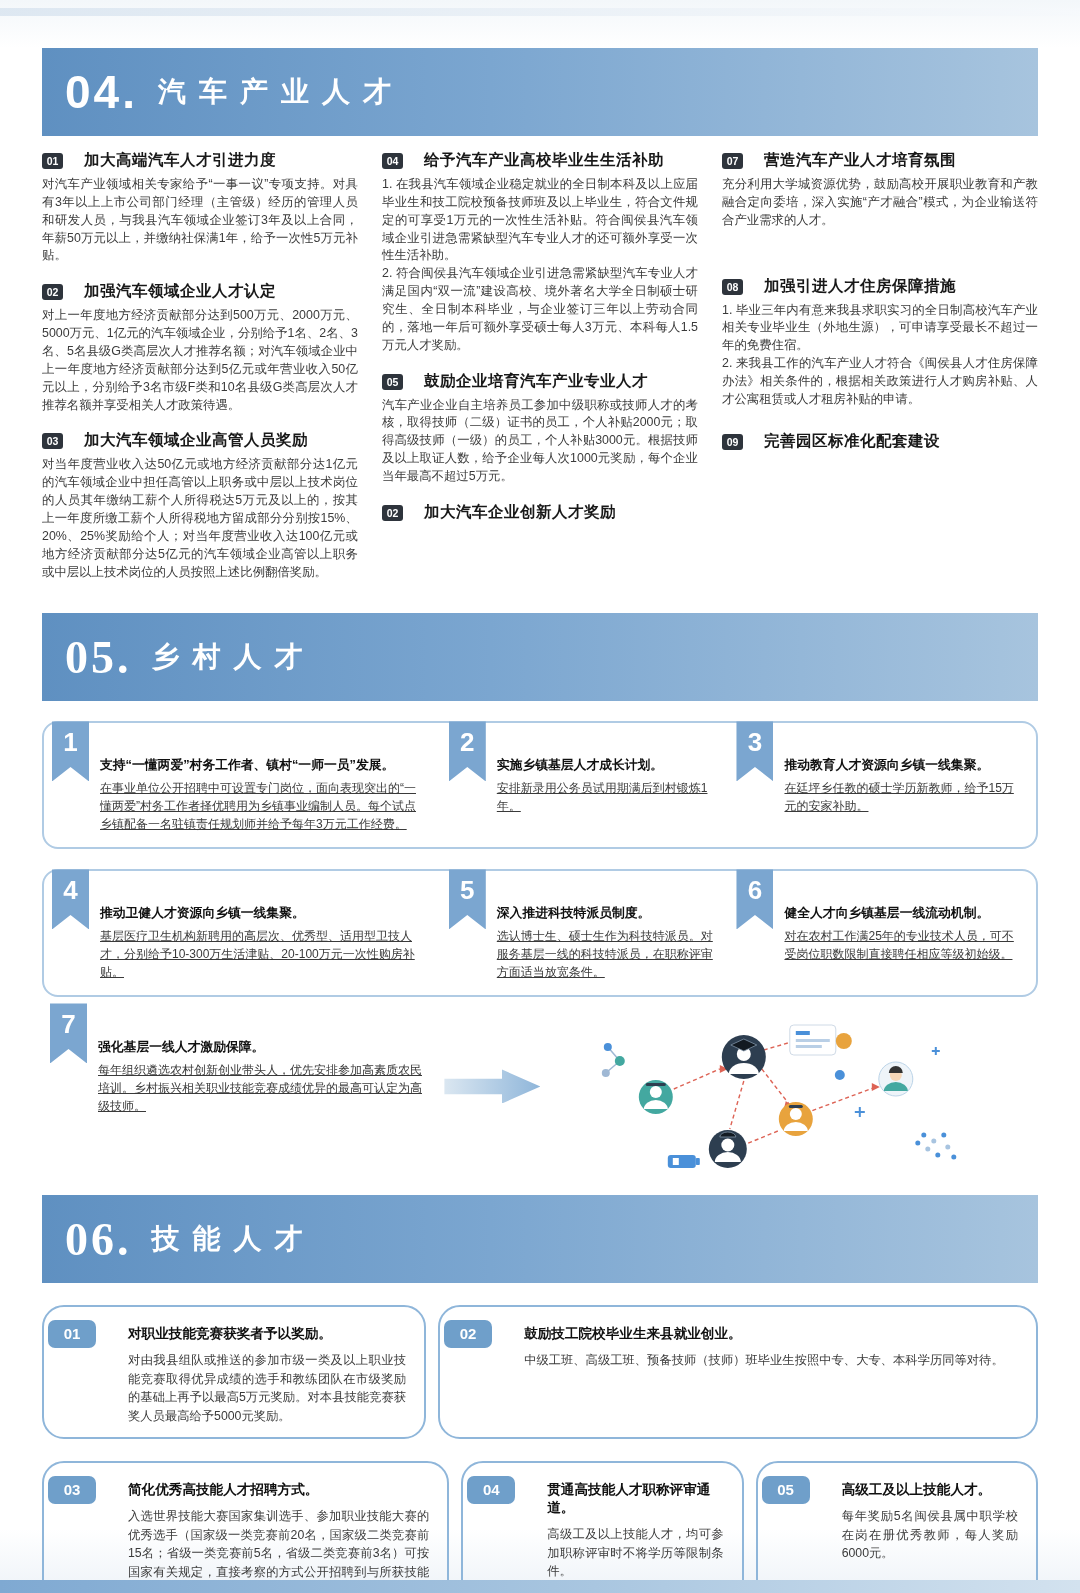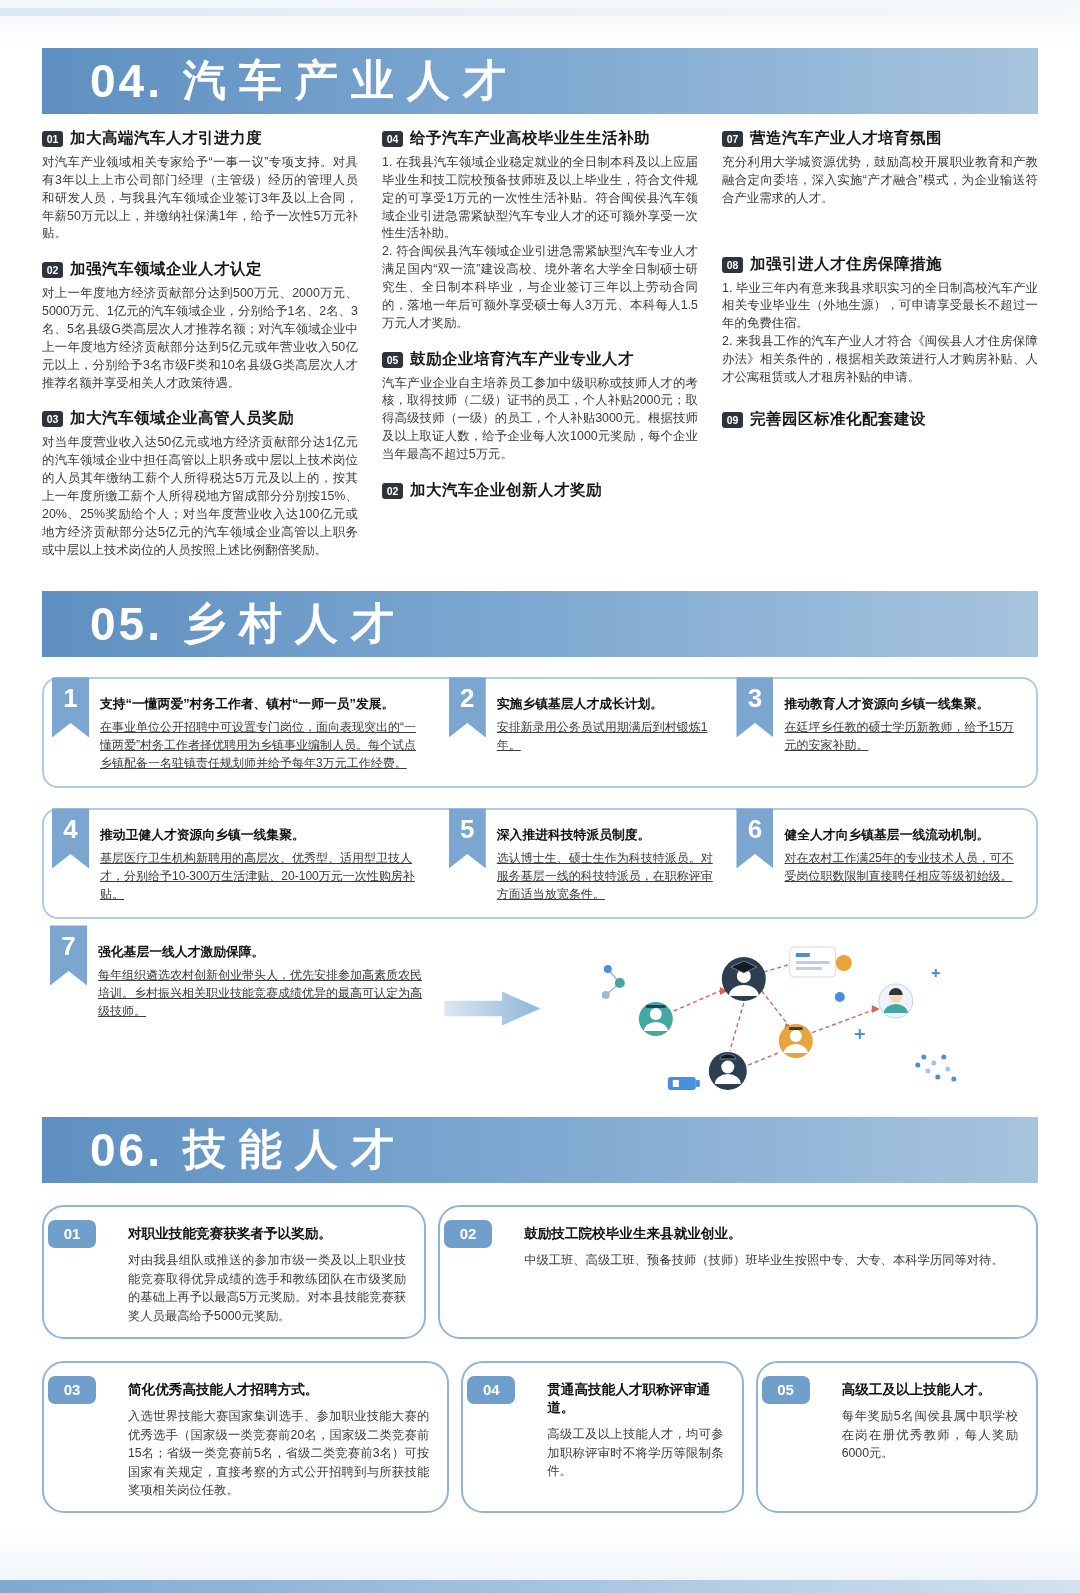--- a/index.html
+++ b/index.html
@@ -4,50 +4,50 @@
 <style>
   html,body{margin:0;padding:0;background:#e9eef4;}
   .page{
     width:1080px;height:1593px;position:relative;margin:0 auto;overflow:hidden;
     background:linear-gradient(180deg,#f3f7fa 0%,#ffffff 3%,#ffffff 96%,#eef3f8 100%);
     font-family:"Liberation Sans","DejaVu Sans",sans-serif;color:#222;
   }
   .top-strip{position:absolute;top:8px;left:0;right:0;height:8px;
     background:linear-gradient(90deg,#d7e3ef 0%,#eef3f8 70%,#f6f9fc 100%);opacity:.8;}
   .banner{
-    margin:0 42px;height:66px;display:flex;align-items:center;padding-left:48px;box-sizing:border-box;
+    margin:0 42px;height:88px;display:flex;align-items:center;padding-left:23px;box-sizing:border-box;
     background:linear-gradient(90deg,#5f90c1 0%,#7ba6d0 45%,#a7c4de 100%);color:#fff;
   }
   .banner .num{font-size:46px;font-weight:bold;letter-spacing:3px;margin-right:20px;}
-  .banner .ttl{font-size:43px;font-weight:bold;letter-spacing:13px;white-space:nowrap;text-align:right;}
+  .banner .ttl{font-size:28px;font-weight:bold;letter-spacing:13px;white-space:nowrap;text-align:right;}
   .banner-first{margin-top:48px;}
-  .banner-mid{margin-top:16px;}
+  .banner-mid{margin-top:16px;font-family:Liberation Serif, serif;}
 
   
   .cols{display:flex;gap:24px;margin:14px 42px 0;}
   .col{flex:1;min-width:0;}
   .pol{margin-bottom:16px;}
   .pol-head{display:flex;align-items:flex-start;gap:7px;}
   .badge{flex:0 0 auto;background:#2e343c;color:#fff;font-size:10.5px;font-weight:bold;
     width:21px;height:16px;line-height:16px;text-align:center;border-radius:3px;margin-top:3px;}
-  .pol-title{font-size:15.5px;font-weight:bold;color:#181818;letter-spacing:.5px;}
+  .pol-title{font-size:15.5px;font-weight:bold;color:#181818;letter-spacing:.5px;margin-left:14px;}
   .pol-body{margin-top:5px;font-size:12.4px;line-height:1.44;color:#3a3a3a;text-align:justify;white-space:pre-line;}
   .gap-a{margin-top:46px;}
   .gap-b{margin-top:22px;}
 
   
   .v-row{position:relative;margin:20px 42px 0;border:2px solid #b0cbe4;border-radius:16px;
     display:flex;padding:12px 0 14px;box-sizing:border-box;min-height:102px;}
   .v-row-plain{position:relative;margin:20px 42px 0;display:flex;align-items:flex-start;}
   .v-item{position:relative;padding:0 14px 0 56px;box-sizing:border-box;}
   .w1{width:40%;}.w2{width:29%;}.w3{width:31%;}
   .ribbon{position:absolute;left:8px;top:-14px;width:37px;height:60px;background:#7ba6d0;color:#fff;
     font-size:26px;font-weight:bold;text-align:center;padding-top:6px;box-sizing:border-box;
     clip-path:polygon(0 0,100% 0,100% 100%,50% 76%,0 100%);}
-  .v-head{font-size:12.8px;font-weight:bold;color:#101010;margin:5px 0 5px;}
+  .v-head{font-size:12.8px;font-weight:bold;color:#101010;margin:22px 0 5px;}
   .v-body{font-size:12px;line-height:1.5;color:#3a3a3a;white-space:pre-line;text-decoration:underline;}
   .flow-arrow{margin:52px 10px 0 4px;width:96px;height:34px;flex:0 0 auto;
     background:linear-gradient(90deg,#dbe7f1,#8fb6da);
     clip-path:polygon(0 27%,60% 27%,60% 0,100% 50%,60% 100%,60% 73%,0 73%);}
   .illu{position:relative;flex:1;height:162px;}
 
   
   .sk-row{display:flex;gap:12px;margin:22px 42px 0;}
   .sk-box{position:relative;border:2px solid #8fb6da;border-radius:22px;box-sizing:border-box;
     padding:14px 18px 12px 84px;min-height:116px;}

